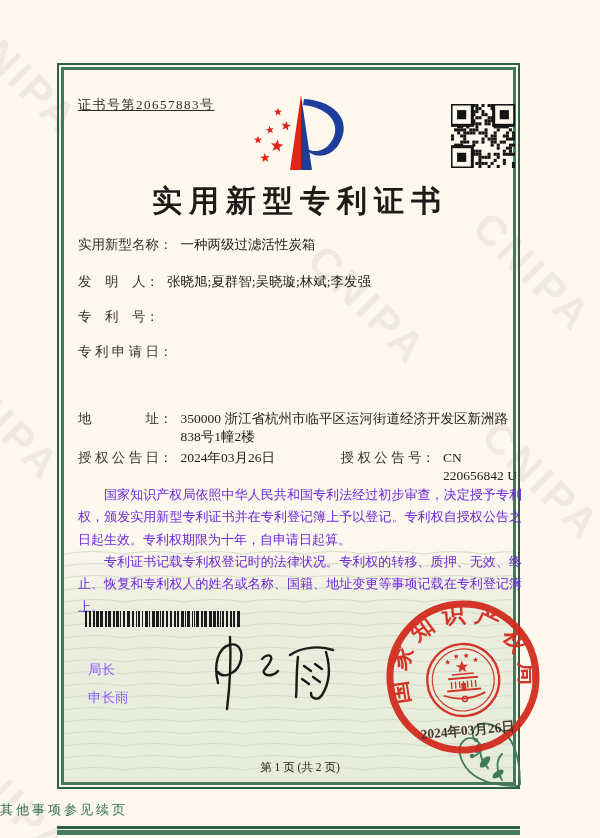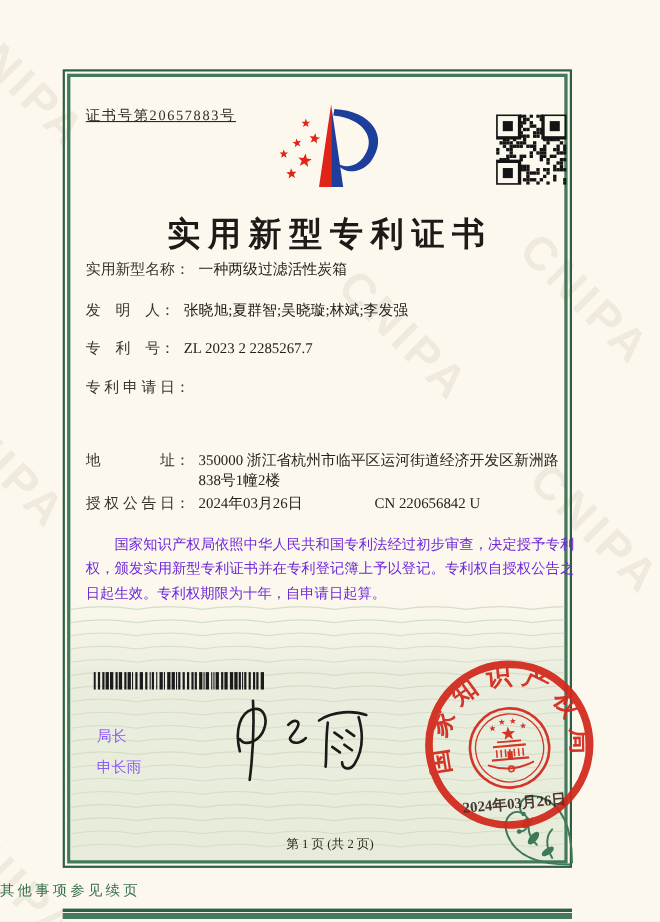--- a/index.html
+++ b/index.html
@@ -21,21 +21,21 @@
     box-sizing:border-box;overflow:hidden;}
   .waves-bg{position:absolute;left:0;right:0;bottom:0;height:240px;
     background:linear-gradient(180deg, rgba(234,238,223,0) 0, rgba(233,237,221,.92) 70px, rgba(230,235,217,.95) 100%);}
   .waves-svg{position:absolute;left:0;bottom:0;}
   
   .content{position:absolute;inset:0;z-index:3;}
   .cert-no{position:absolute;left:78px;top:96px;font-size:13px;letter-spacing:1.5px;text-decoration:underline;}
   .logo{position:absolute;left:244px;top:90px;width:112px;height:88px;}
   .qr{position:absolute;left:451px;top:104px;width:64px;height:64px;}
   .title{position:absolute;left:0;right:0;top:181px;text-align:center;
-    font-size:30px;font-weight:bold;letter-spacing:7px;color:#1d1a17;margin-top:12px;}
+    font-size:30px;font-weight:bold;letter-spacing:7px;color:#1d1a17;}
   .field{position:absolute;left:78px;width:444px;display:flex;font-size:13.5px;line-height:1.35;}
   .flabel{white-space:pre;margin-right:8px;flex:none;color:#37322c;}
   .fvalue{flex:1;color:#25211d;}
   .fvalue.fixed{flex:none;width:160px;}
   .paras{position:absolute;left:78px;width:444px;top:484px;font-size:13px;
     line-height:1.72;text-align:justify;color:#6d28d9;}
   .paras p{margin:0;text-indent:2em;}
   .barcode{position:absolute;left:85px;top:611px;width:158px;height:16px;}
   .signer{position:absolute;left:88px;top:656px;
     font-family:"Liberation Sans","DejaVu Sans",sans-serif;
@@ -267,37 +267,38 @@
     <div class="field" style="top:236px">
       <span class="flabel">实用新型名称：</span>
       <span class="fvalue">一种两级过滤活性炭箱</span>
     </div>
     <div class="field" style="top:273px">
       <span class="flabel">发　明　人：</span>
       <span class="fvalue">张晓旭;夏群智;吴晓璇;林斌;李发强</span>
     </div>
     <div class="field" style="top:308px">
       <span class="flabel">专　利　号：</span>
-      <span class="fvalue">ZL 2023 2 2285267.7</span>
     </div>
     <div class="field" style="top:343px">
       <span class="flabel">专 利 申 请 日：</span>
     </div>
     <div class="field" style="top:410px">
       <span class="flabel">地　　　　址：</span>
       <span class="fvalue">350000 浙江省杭州市临平区运河街道经济开发区新洲路838号1幢2楼</span>
     </div>
     <div class="field" style="top:449px">
       <span class="flabel">授 权 公 告 日：</span>
       <span class="fvalue fixed">2024年03月26日</span>
+      <span class="flabel">授 权 公 告 号：</span>
       <span class="fvalue">CN 220656842 U</span>
     </div>
 
     <div class="paras">
       <p>国家知识产权局依照中华人民共和国专利法经过初步审查，决定授予专利权，颁发实用新型专利证书并在专利登记簿上予以登记。专利权自授权公告之日起生效。专利权期限为十年，自申请日起算。</p>
+      <p>专利证书记载专利权登记时的法律状况。专利权的转移、质押、无效、终止、恢复和专利权人的姓名或名称、国籍、地址变更等事项记载在专利登记簿上。</p>
     </div>
 
     <svg id="barcode-svg" class="barcode" viewBox="0 0 158 16">
         <rect x="0" y="0" width="2" height="16" fill="#1b1b1b"></rect>
         <rect x="4" y="0" width="2" height="16" fill="#1b1b1b"></rect>
         <rect x="8" y="0" width="2" height="16" fill="#1b1b1b"></rect>
         <rect x="11" y="0" width="3" height="16" fill="#1b1b1b"></rect>
         <rect x="15" y="0" width="3" height="16" fill="#1b1b1b"></rect>
         <rect x="20" y="0" width="2" height="16" fill="#1b1b1b"></rect>
         <rect x="23" y="0" width="3" height="16" fill="#1b1b1b"></rect>

